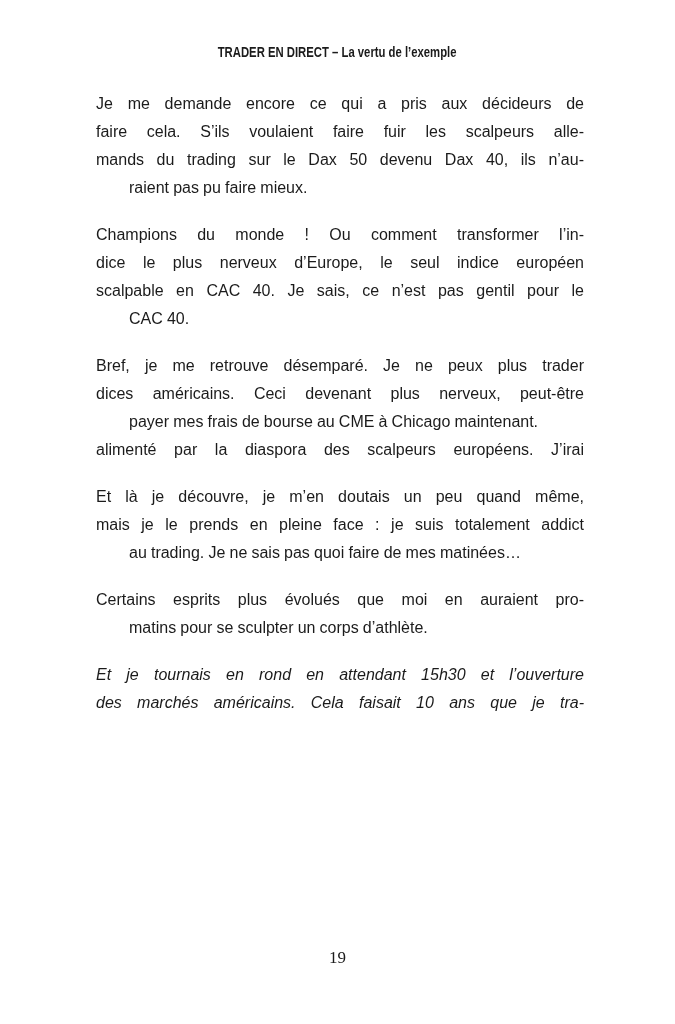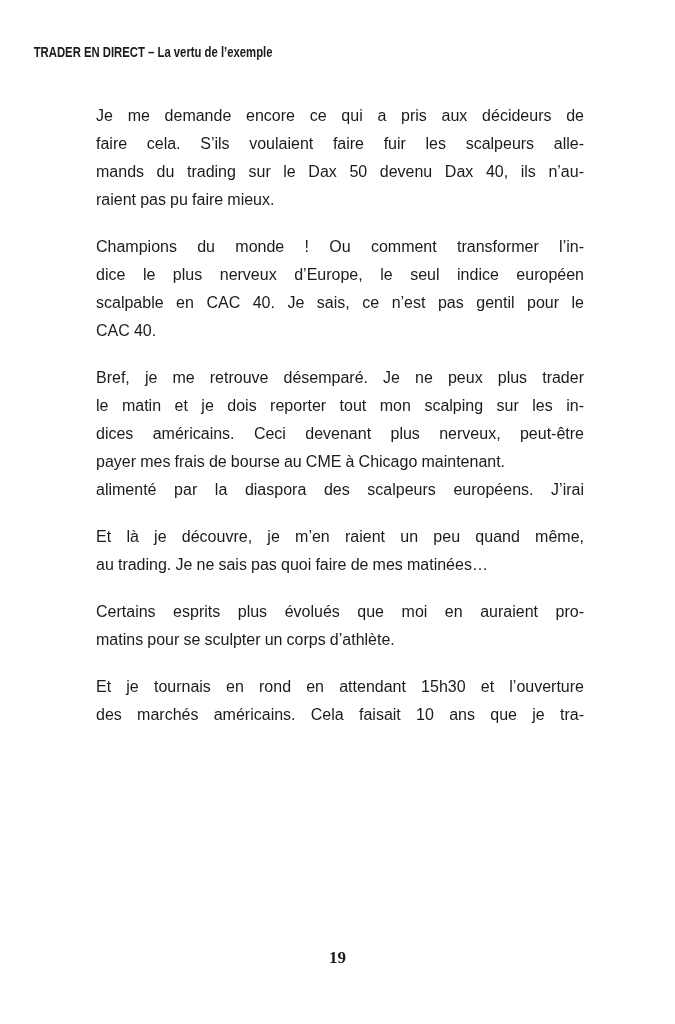--- a/index.html
+++ b/index.html
@@ -14,65 +14,66 @@
     background: var(--page-bg, #ffffff);
     color: var(--text-color, #1b1b1b);
     overflow: hidden;
     font-family: "Liberation Sans", sans-serif;
   }
   .running-header {
     position: absolute;
     top: 44px;
     left: 0;
     width: 675px;
-    text-align: left;
+    text-align: center;
     font-size: 14.5px;
     font-weight: bold;
     color: var(--text-color, #1b1b1b);
     letter-spacing: 0px;
   }
   .running-header .condense {
     display: inline-block;
     transform: scaleX(0.78);
     transform-origin: center;
     white-space: nowrap;
   }
   .body-text {
     position: absolute;
-    top: 102px;
+    top: 90px;
     left: 96px;
     width: 488px;
   }
   .paragraph {
     margin: 0 0 19px 0;
   }
   .paragraph:last-child {
     margin-bottom: 0;
+    font-style: italic;
   }
   .text-line {
     font-size: 16px;
     line-height: 28px;
     text-align: justify;
     text-align-last: justify;
     white-space: normal;
     word-spacing: -0.3px;
   }
   .text-line.last {
     text-align-last: left;
+    margin-left: 33px;
   }
   .page-number {
     position: absolute;
     top: 948px;
     left: 0;
     width: 675px;
     text-align: center;
     font-family: "Liberation Serif", serif;
     font-size: 17px;
     color: var(--text-color, #1b1b1b);
-    font-weight: bold;
   }
 </style>
 </head>
 <body>
 
 <div class="book-page" style="--text-color: #1b1b1b; --page-bg: #ffffff;">
   <div class="running-header">
     <span class="condense">TRADER EN DIRECT – La vertu de l’exemple</span>
   </div>
 
@@ -84,27 +85,27 @@
         <div class="text-line last">raient pas pu faire mieux.</div>
       </div>
       <div class="paragraph">
         <div class="text-line">Champions du monde ! Ou comment transformer l’in-</div>
         <div class="text-line">dice le plus nerveux d’Europe, le seul indice européen</div>
         <div class="text-line">scalpable en CAC 40. Je sais, ce n’est pas gentil pour le</div>
         <div class="text-line last">CAC 40.</div>
       </div>
       <div class="paragraph">
         <div class="text-line">Bref, je me retrouve désemparé. Je ne peux plus trader</div>
-        <div class="text-line">le matin et je dois reporter tout mon scalping sur les in-</div>
         <div class="text-line">dices américains. Ceci devenant plus nerveux, peut-être</div>
         <div class="text-line last">payer mes frais de bourse au CME à Chicago maintenant.</div>
         <div class="text-line">alimenté par la diaspora des scalpeurs européens. J’irai</div>
       </div>
       <div class="paragraph">
-        <div class="text-line">Et là je découvre, je m’en raient un peu quand même,</div>
+        <div class="text-line">Et là je découvre, je m’en doutais un peu quand même,</div>
+        <div class="text-line">mais je le prends en pleine face : je suis totalement addict</div>
         <div class="text-line last">au trading. Je ne sais pas quoi faire de mes matinées…</div>
       </div>
       <div class="paragraph">
         <div class="text-line">Certains esprits plus évolués que moi en auraient pro-</div>
         <div class="text-line last">matins pour se sculpter un corps d’athlète.</div>
       </div>
       <div class="paragraph">
         <div class="text-line">Et je tournais en rond en attendant 15h30 et l’ouverture</div>
         <div class="text-line">des marchés américains. Cela faisait 10 ans que je tra-</div>
       </div>

